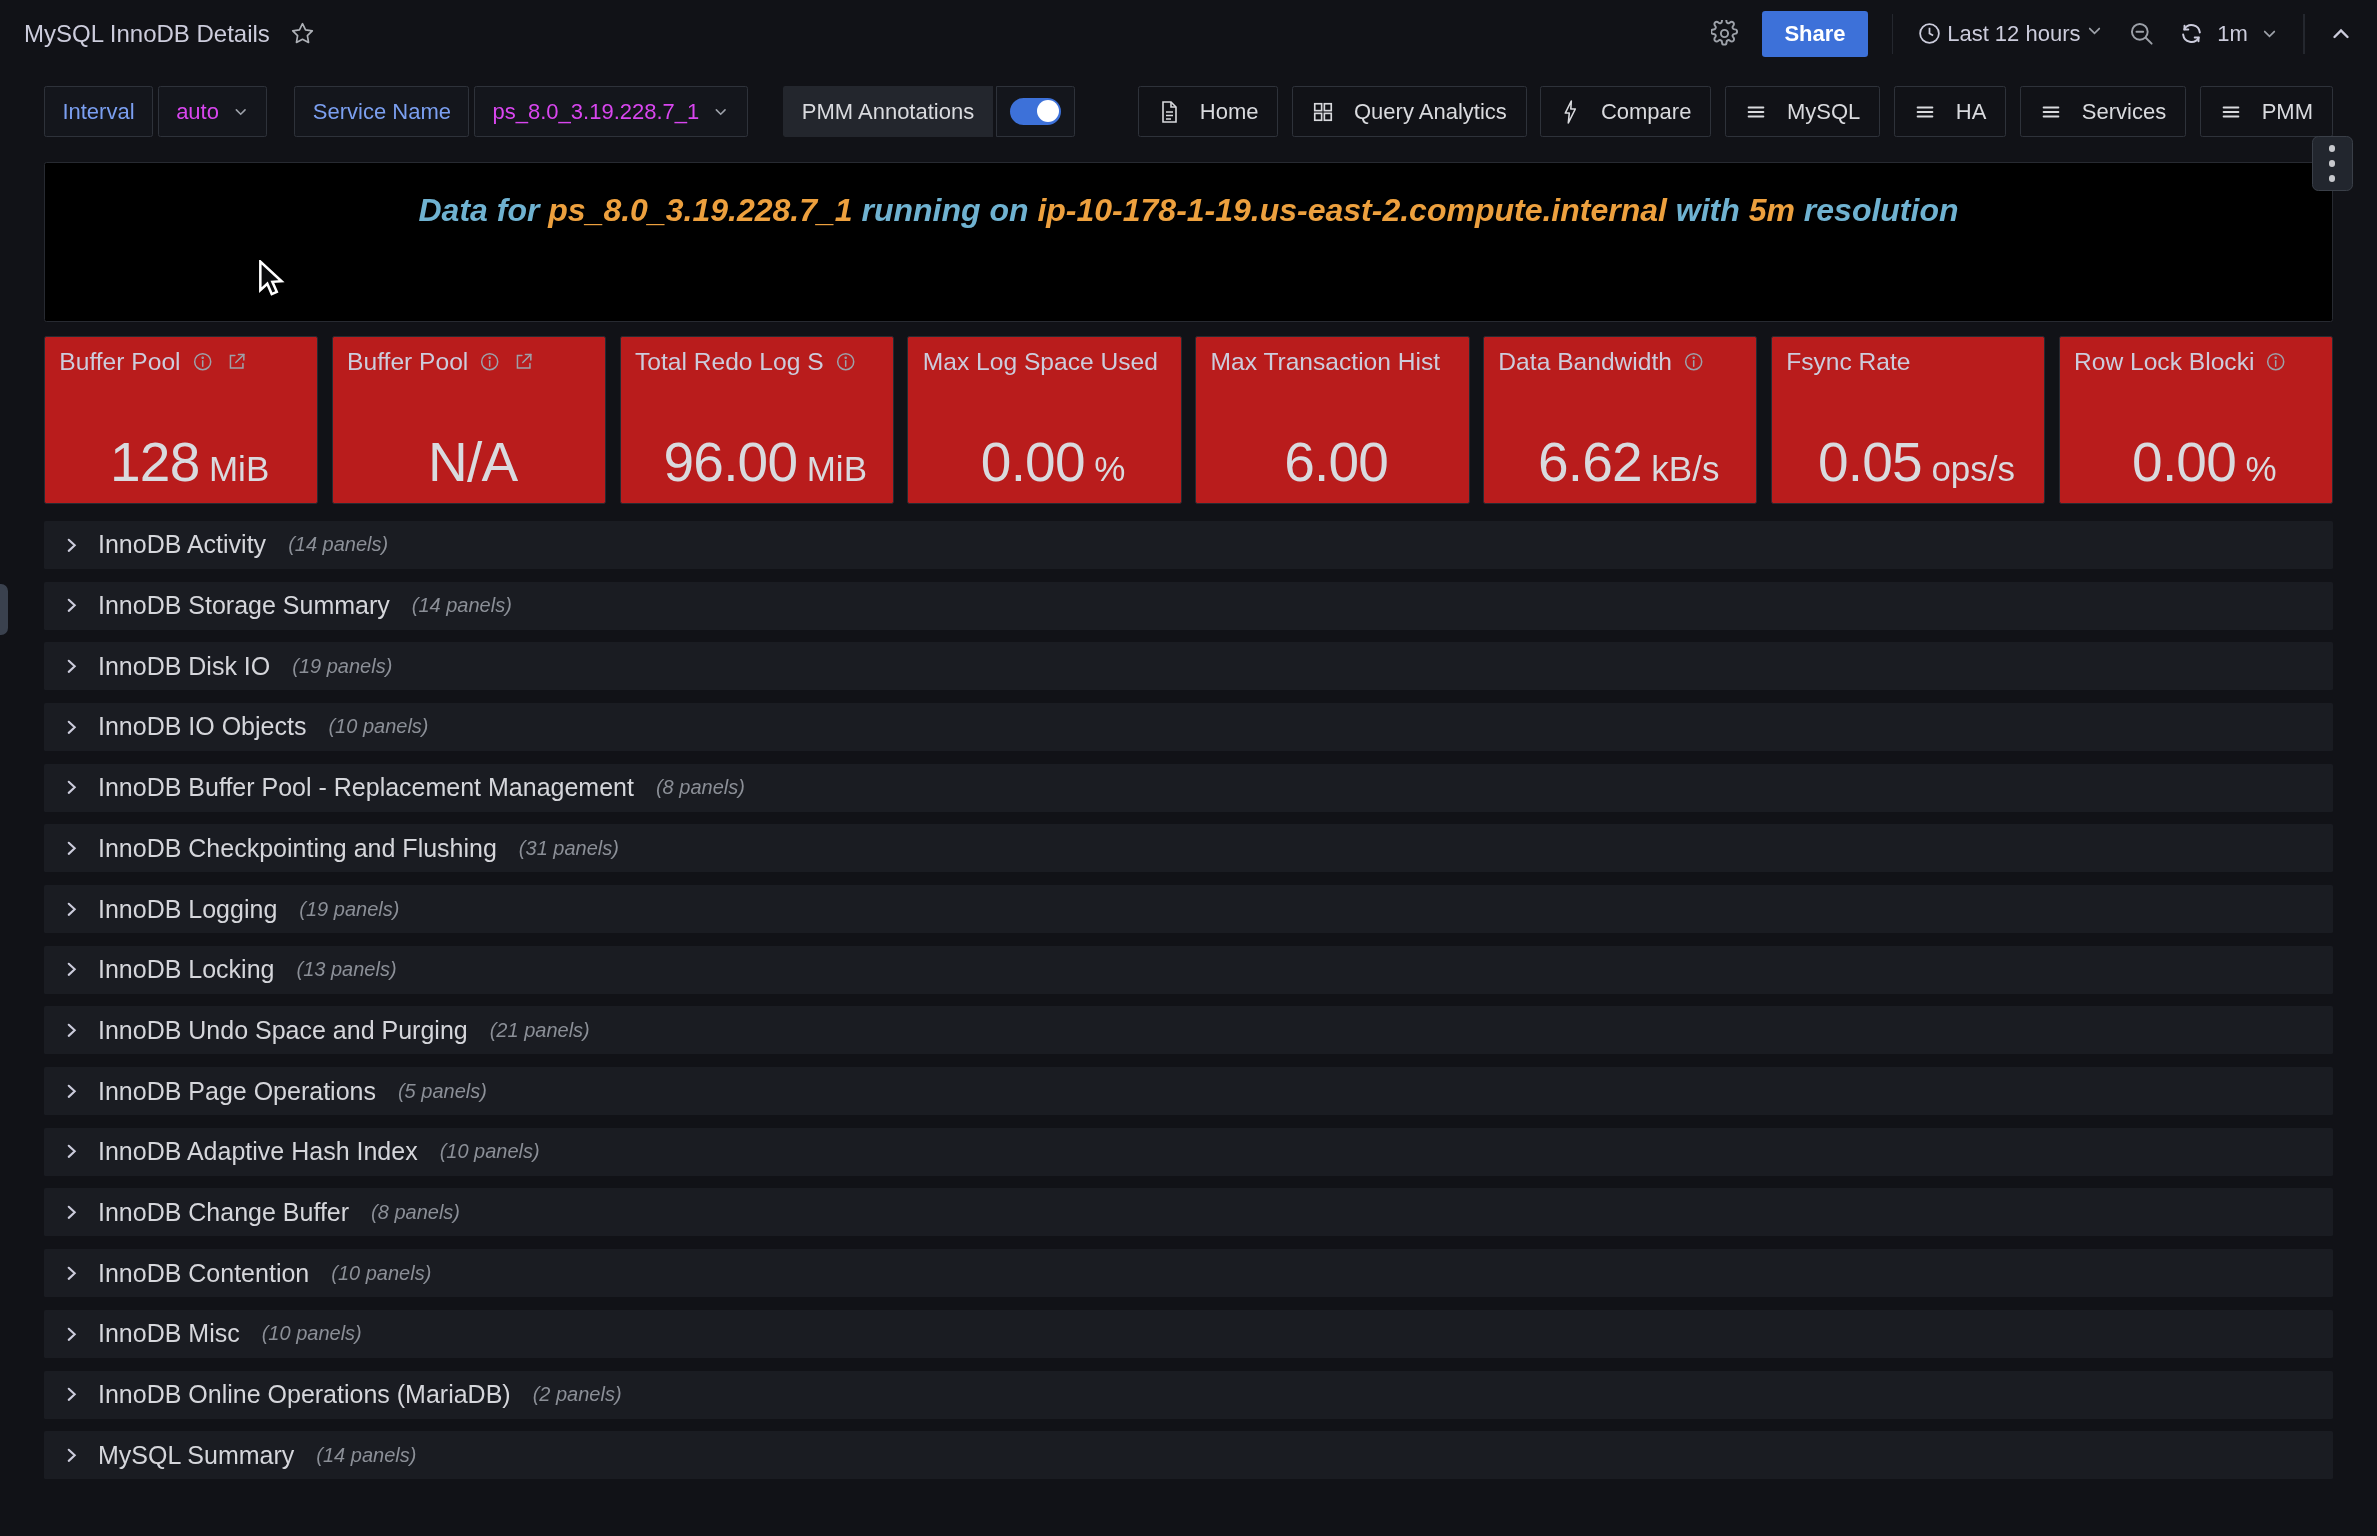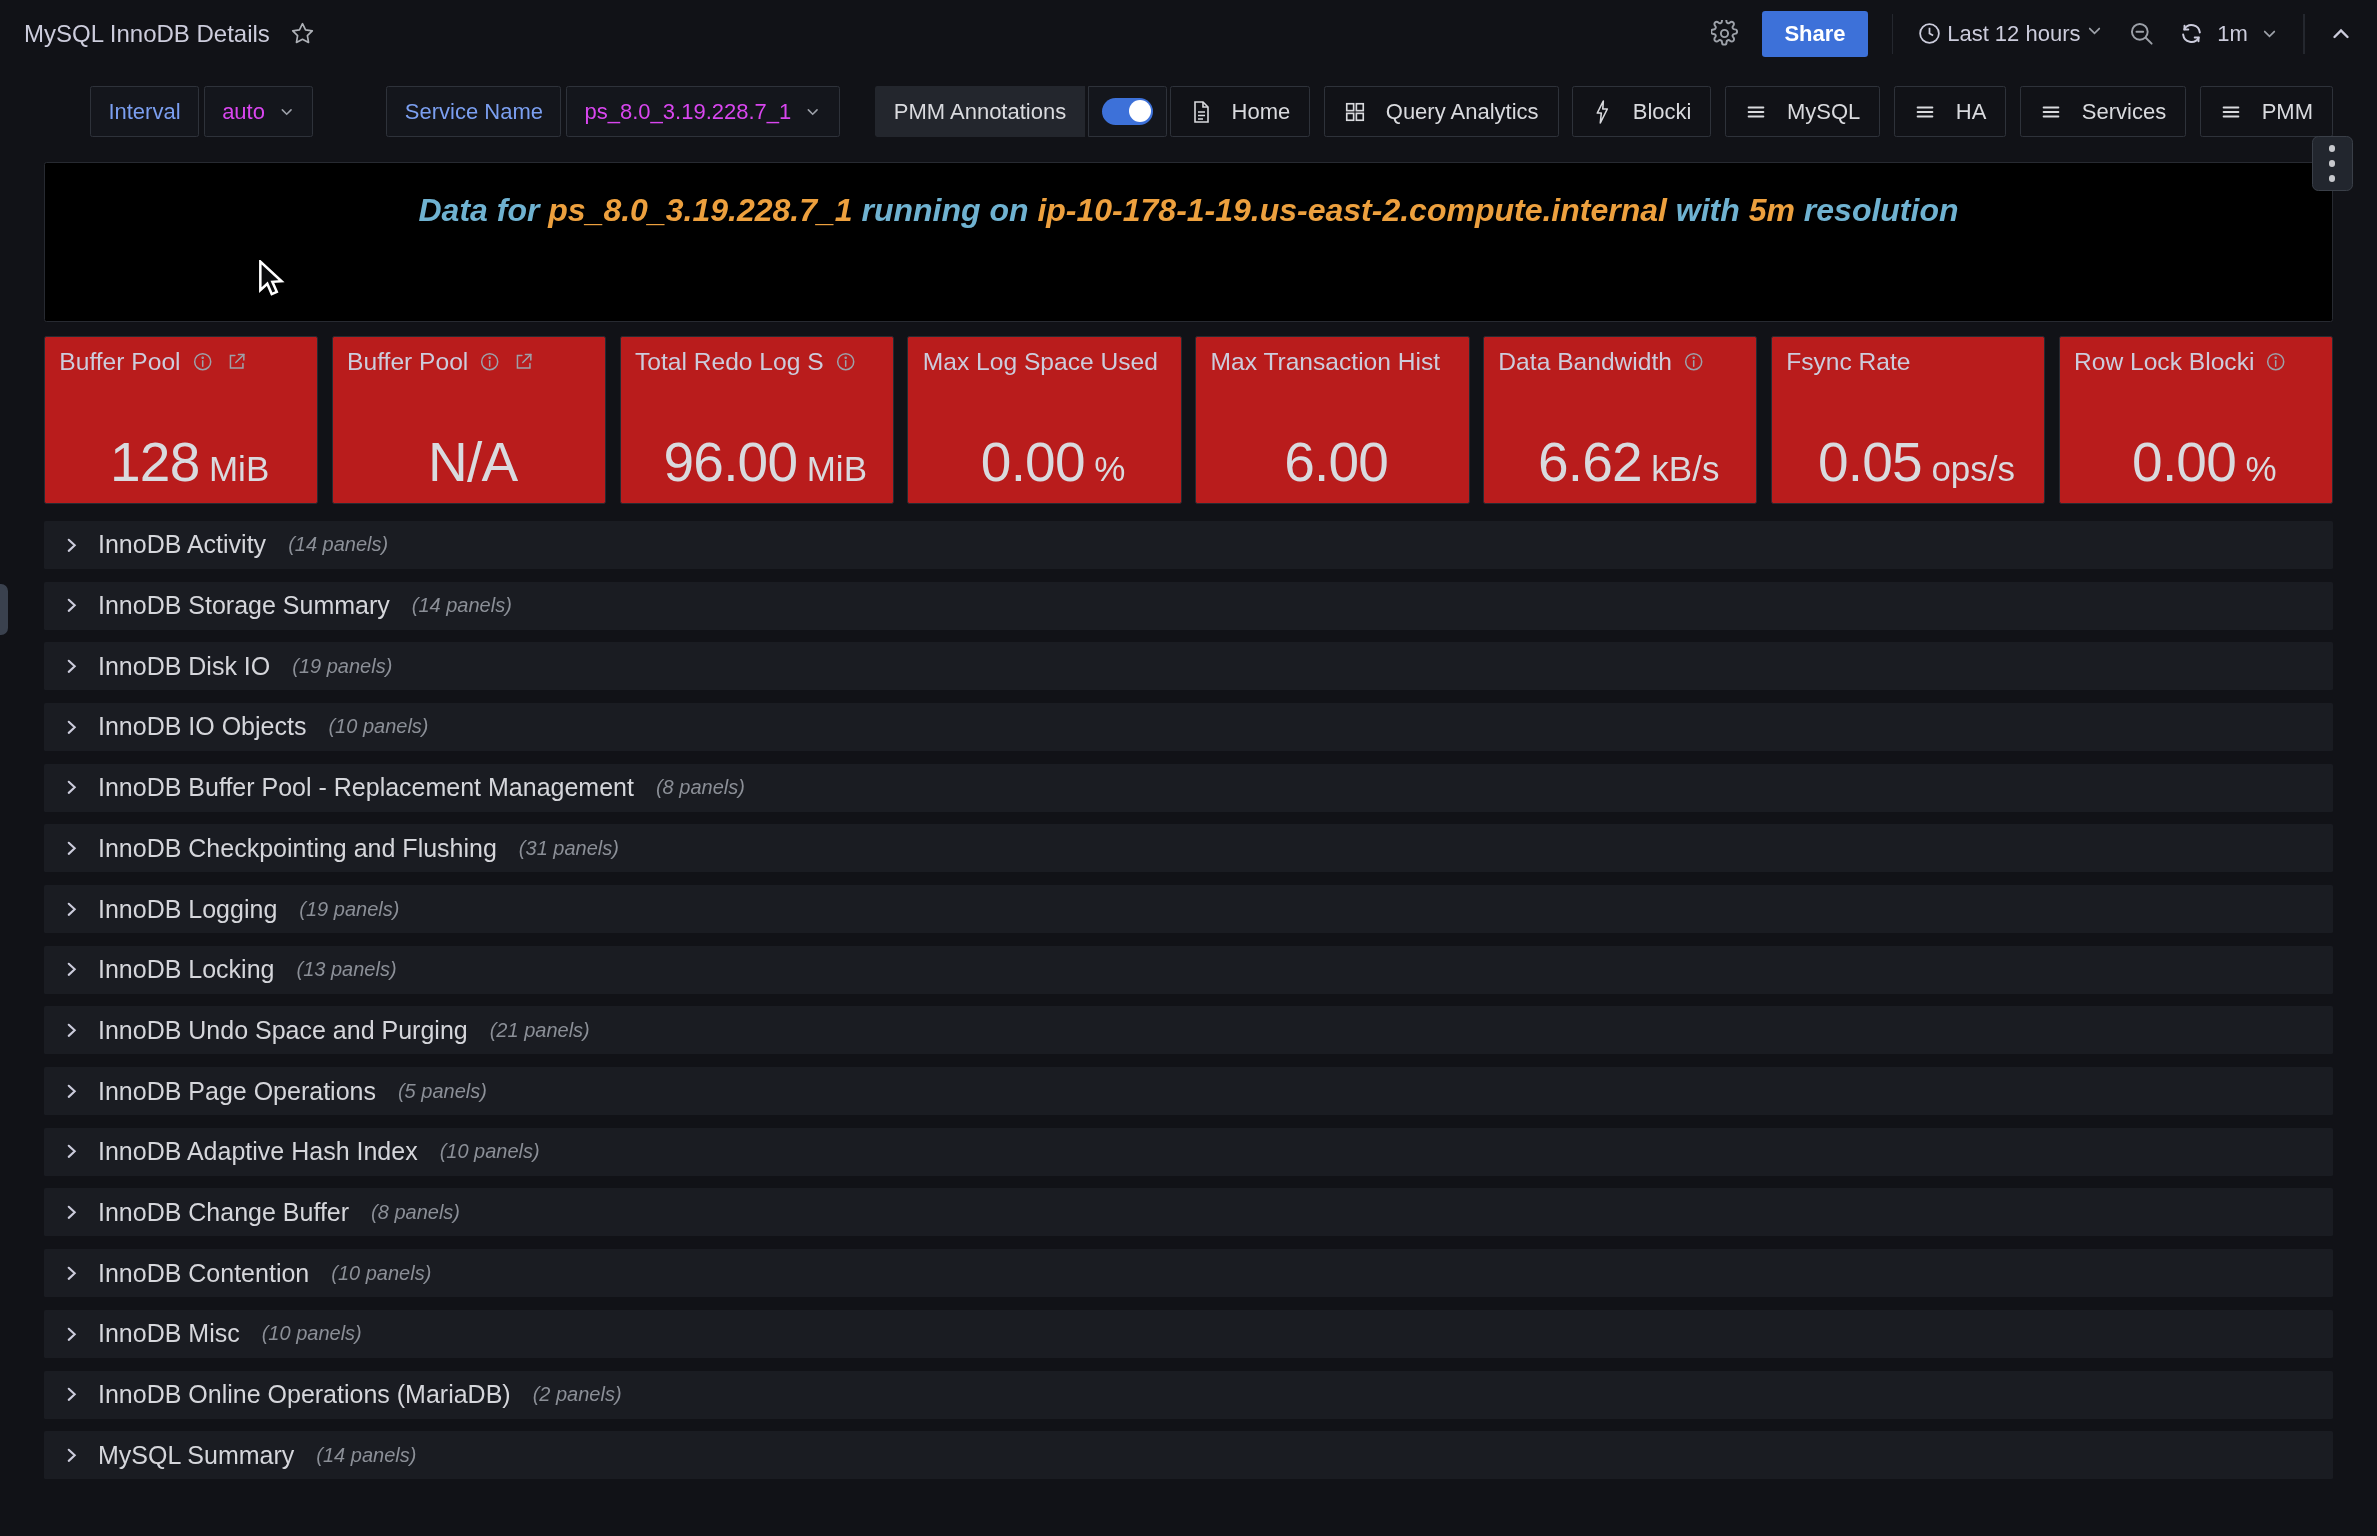--- a/index.html
+++ b/index.html
@@ -27,21 +27,21 @@
     font-family:"Liberation Sans",sans-serif; cursor:pointer;
   }
   .vdiv{ width:1.6px; height:40px; background:#24272e; }
   .time-ctl{ display:flex; align-items:flex-start; gap:5px; color:#ccccdc; font-size:22px; font-weight:500; cursor:pointer; }
   .refresh-ctl{ display:flex; align-items:center; gap:12.7px; color:#ccccdc; font-size:22px; font-weight:500; cursor:pointer; }
 
   
   .toolbar{
     margin:19px 44px 0; display:flex; align-items:center;
   }
-  .var-pair{ display:flex; gap:4.8px; margin-right:27px;margin-left:46px; }
+  .var-pair{ display:flex; gap:4.8px; margin-right:27px; }
   .var-box{
     height:51px; display:flex; align-items:center; padding:0 17.4px;
     background:#14161c; border:0.8px solid #2e323a; border-radius:2.4px;
     font-size:22px;
   }
   .var-label{ color:#7b9ff0; font-weight:500; }
   .var-value{ color:#d946ef; gap:12.7px; cursor:pointer; }
   .var-value .chev{ color:#9da1a9; }
   .ann-label{
     height:51px; display:flex; align-items:center; padding:0 19px;
@@ -245,21 +245,21 @@
         </span>
         <span>Query Analytics</span>
       </button>
 
       <button class="nav-btn">
         <span class="nicon">
           <svg width="20.6" height="24" viewBox="0 0 16 24" fill="none" stroke="currentColor" stroke-width="1.6" stroke-linejoin="round">
             <path d="M9 1 L3 13 h4 L6 23 L13 9 H8.5 Z"></path>
           </svg>
         </span>
-        <span>Blocki</span>
+        <span>Compare</span>
       </button>
 
       <button class="nav-btn">
         <span class="nicon">
           <svg width="22" height="22" viewBox="0 0 24 24" stroke="currentColor" stroke-width="2.2" stroke-linecap="round">
             <path d="M4 7h16M4 12h16M4 17h16"></path>
           </svg>
         </span>
         <span>MySQL</span>
       </button>

